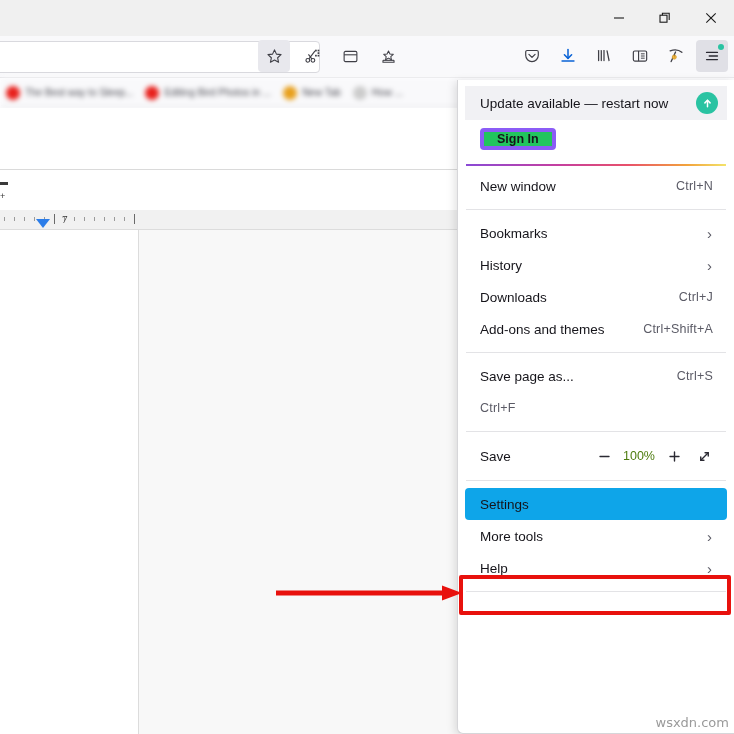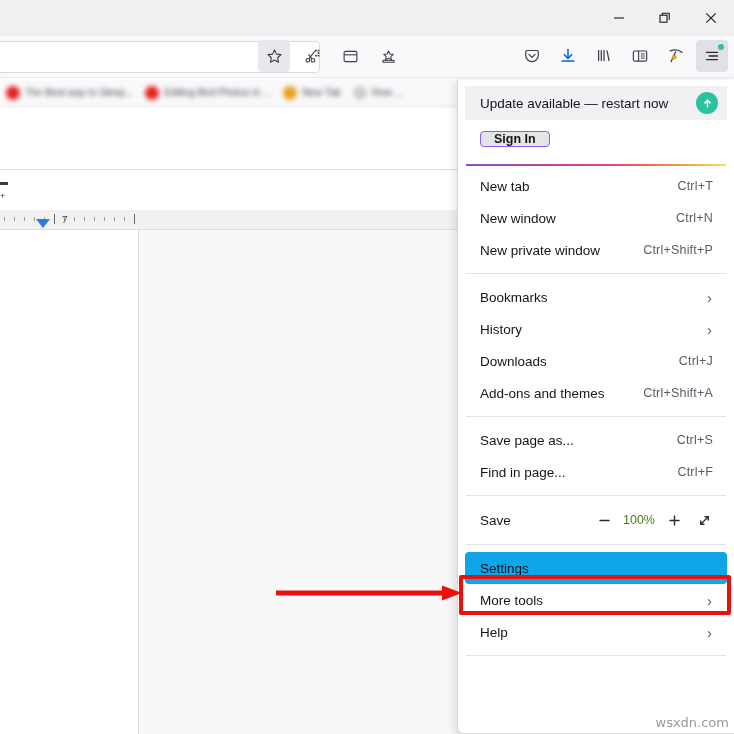--- a/index.html
+++ b/index.html
@@ -151,21 +151,21 @@
     width: 22px; height: 22px; border-radius: 50%;
     background: #2ac3a2; display: flex; align-items: center; justify-content: center;
   }
   .mi-sync {
     height: 38px; margin: 0 7px;
     display: flex; align-items: center; padding: 0 8px 0 15px;
     font-size: 13.5px; color: #15141a;
   }
   .mi-sync .label { flex: 1; }
   .signin-btn {
-    background: #e5e5e5; border: 1px solid #8b5cf6; border-radius: 4px;
+    background: #22c55e; border: 4px solid #8b5cf6; border-radius: 4px;
     font-size: 12.5px; color: #15141a;
     padding: 0 13px; font-weight: bold;
     font-family: "Liberation Sans", sans-serif;
   }
   .grad-sep {
     height: 2px; margin: 6px 8px 4px 8px;
     background: linear-gradient(to right, #8a4ad6 0%, #c43fa0 35%, #e8506b 62%, #f2a33c 85%, #f3e36a 100%);
   }
   .sep {
     height: 1px; margin: 7px 8px; background: #e3e3e6;
@@ -385,31 +385,23 @@
     </div>
 
     <div class="mi-sync">
       <button class="signin-btn">Sign In</button>
     </div>
 
     <div class="grad-sep"></div>
 
     <div id="menu-groups">
         <div class="mi">
-          <span class="label">New tab</span>
-          <span class="shortcut">Ctrl+T</span>
-        </div>
-        <div class="mi">
           <span class="label">New window</span>
           <span class="shortcut">Ctrl+N</span>
         </div>
-        <div class="mi">
-          <span class="label">New private window</span>
-          <span class="shortcut">Ctrl+Shift+P</span>
-        </div>
         <div class="sep"></div>
         <div class="mi">
           <span class="label">Bookmarks</span>
           <span class="chev">›</span>
         </div>
         <div class="mi">
           <span class="label">History</span>
           <span class="chev">›</span>
         </div>
         <div class="mi">
@@ -419,21 +411,20 @@
         <div class="mi">
           <span class="label">Add-ons and themes</span>
           <span class="shortcut">Ctrl+Shift+A</span>
         </div>
         <div class="sep"></div>
         <div class="mi">
           <span class="label">Save page as...</span>
           <span class="shortcut">Ctrl+S</span>
         </div>
         <div class="mi">
-          <span class="label">Find in page...</span>
           <span class="shortcut">Ctrl+F</span>
         </div>
         <div class="sep"></div>
       </div>
 
     <div class="mi-zoom">
       <span class="label">Save</span>
       <span class="zoom-ctrls">
         <span class="zbtn">
           <svg width="15" height="15" viewBox="0 0 16 16">

